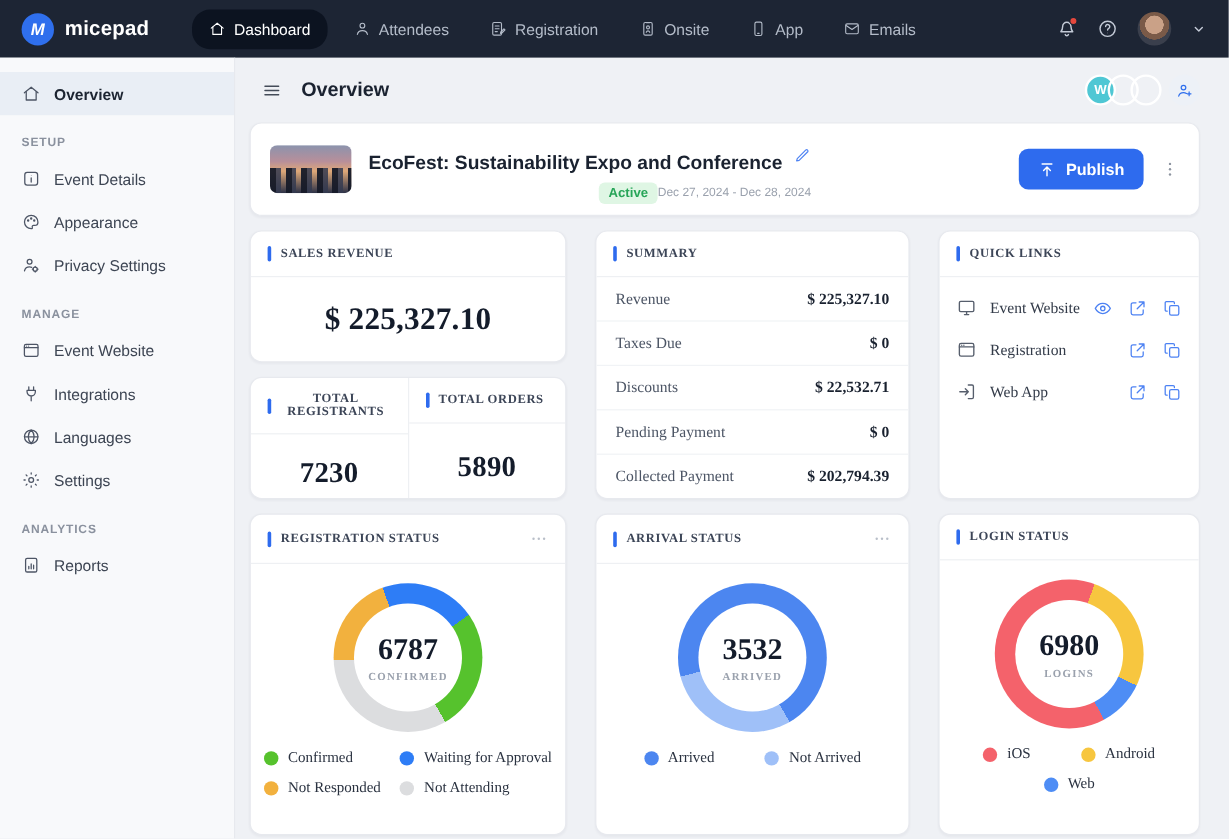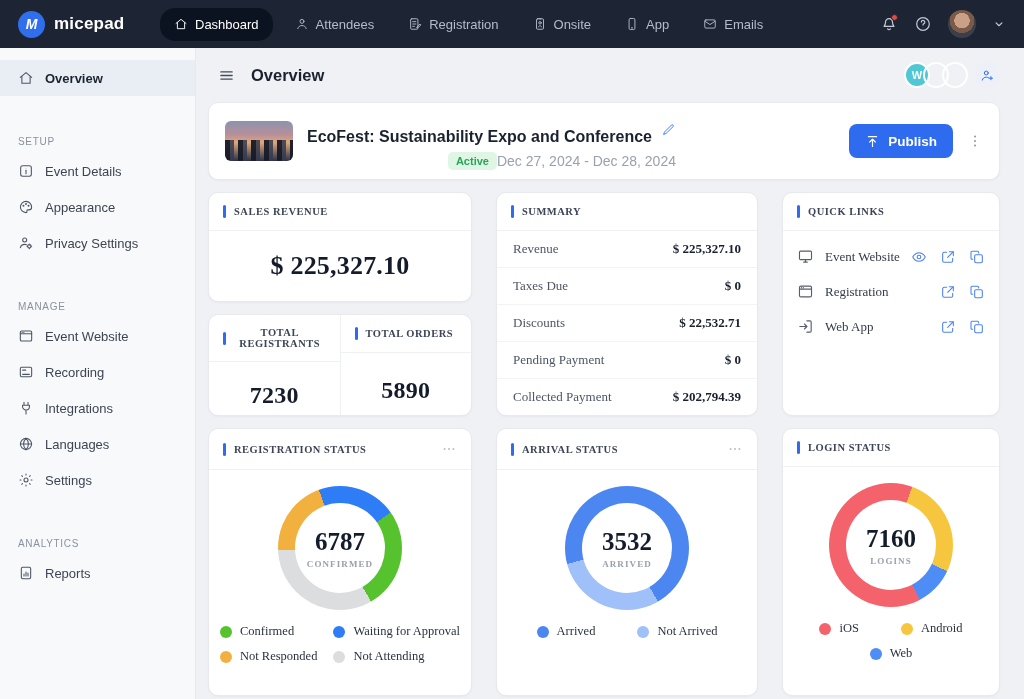--- a/index.html
+++ b/index.html
@@ -32,21 +32,21 @@
      background:radial-gradient(circle at 50% 38%, #caa187 0 34%, #7a5a48 35% 55%, #3a3f4c 56%); }
   .chev { width:14px !important; height:14px !important; }
 
   
   .bodyrow { display:flex; height:651px; overflow:hidden; }
   .sidebar { width:196px; background:#f8f9fb; border-right:1px solid #e7e9ee; padding-top:12px; }
   .side-item { display:flex; align-items:center; gap:11px; padding:10px 18px; font-size:13px;
                color:#3d4553; cursor:pointer; }
   .side-item .ic { width:16px; height:16px; color:#4d5565; }
   .side-item.active { background:#e9eef5; color:#1c2431; font-weight:600; }
-  .side-label { padding:18px 18px 6px; font-size:10px; font-weight:400; color:#8a919e; letter-spacing:.7px;margin-top:22px; }
+  .side-label { padding:18px 18px 6px; font-size:10px; font-weight:700; color:#8a919e; letter-spacing:.7px; }
 
   .main { flex:1; padding:10px 24px 0 12px; overflow:hidden; }
   .main-header { display:flex; align-items:center; height:34px; margin-bottom:10px; }
   .hamburger { width:17px; height:17px; color:#444c59; margin:0 16px 0 10px; cursor:pointer; }
   .page-title { font-size:16.5px; font-weight:700; color:#1a2230; margin:0; }
   .collab { margin-left:auto; display:flex; align-items:center; }
   .av { width:26px; height:26px; border-radius:50%; border:2px solid #fff; margin-left:-7px; cursor:pointer; }
   .av-initial { background:#4fc7d4; color:#fff; font-size:11px; font-weight:700;
                 display:flex; align-items:center; justify-content:center; }
   .add-person { width:26px; height:26px; border-radius:50%; background:#edf1f7; color:#2f6fed;
@@ -68,21 +68,21 @@
   .thumb { width:68px; height:40px; border-radius:6px; flex:0 0 auto;
      background:
        repeating-linear-gradient(90deg, rgba(22,26,40,.95) 0 5px, rgba(52,58,80,.85) 5px 9px, rgba(22,26,40,0) 9px 13px) 0 100%/100% 52% no-repeat,
        linear-gradient(180deg,#8b93ad 0%,#b88f9a 34%,#dfa878 54%,#2b3147 100%); }
   .event-title-row { display:flex; align-items:center; gap:9px; }
   .event-title { font-size:16px; font-weight:700; color:#1a2230;margin-top:15px; }
   .pencil { width:15px; height:15px; color:#4d82f3; cursor:pointer; }
   .event-meta { display:flex; align-items:center; margin-top:6px;justify-content:flex-end; }
   .badge { background:#dff6e4; color:#27a558; font-size:11px; font-weight:700;
            padding:3px 8px; border-radius:5px; }
-  .dates { color:#9aa1ad; font-size:14px; }
+  .dates { color:#9aa1ad; font-size:10px; }
   .event-actions { margin-left:auto; display:flex; align-items:center; gap:14px; }
   .publish-btn { background:#2e6bee; color:#fff; border:none; border-radius:8px; height:34px;
                  padding:0 16px; font-size:13.5px; font-weight:600; display:flex; align-items:center;
                  gap:8px; cursor:pointer; font-family:inherit; }
   .publish-btn .ic { width:15px; height:15px; }
   .dots-v { width:16px; height:16px; color:#8d94a0; cursor:pointer; }
 
   .grid { display:grid; grid-template-columns:264px 262px 1fr; gap:24px; margin-top:12px;font-family:Liberation Serif, serif; }
   .col { display:flex; flex-direction:column; gap:12px; min-width:0; }
 
@@ -261,29 +261,20 @@
       </div>
       <div class="side-label">MANAGE</div>
       <div class="side-item">
         <span class="ic ">
           <svg viewBox="0 0 24 24" fill="none" stroke="currentColor" stroke-width="1.6" stroke-linecap="round" stroke-linejoin="round">
             <rect x="3.5" y="4.5" width="17" height="15" rx="2"></rect>
             <path d="M3.5 8.6h17M6.3 6.6h.01M8.8 6.6h.01"></path>
           </svg>
         </span>
         <span>Event Website</span>
-      </div>
-      <div class="side-item">
-        <span class="ic ">
-          <svg viewBox="0 0 24 24" fill="none" stroke="currentColor" stroke-width="1.6" stroke-linecap="round" stroke-linejoin="round">
-            <rect x="3.5" y="5" width="17" height="14" rx="2"></rect>
-            <path d="M7 15.6h10M7 9.2h4.5"></path>
-          </svg>
-        </span>
-        <span>Recording</span>
       </div>
       <div class="side-item">
         <span class="ic ">
           <svg viewBox="0 0 24 24" fill="none" stroke="currentColor" stroke-width="1.6" stroke-linecap="round" stroke-linejoin="round">
             <path d="M9 3.5V8M15 3.5V8M6.8 8h10.4v1.8a5.2 5.2 0 0 1-10.4 0zM12 15v6"></path>
           </svg>
         </span>
         <span>Integrations</span>
       </div>
       <div class="side-item">
@@ -588,21 +579,21 @@
         </div>
       <div class="card chart-card">
             <div class="card-head">
               <span class="bar"></span>
               <span class="card-title">LOGIN STATUS</span>
             </div>
             <div class="donut-wrap">
               <div class="donut" style="background:conic-gradient(from 20deg, #f7c63f 0.0deg 95.0deg, #4e8df5 95.0deg 132.1deg, #f4626b 132.1deg 360.0deg)"></div>
               <div class="hole"></div>
               <div class="center">
-                <span class="val">7160</span>
+                <span class="val">6980</span>
                 <span class="lbl">LOGINS</span>
               </div>
             </div>
             <div class="legend row">
               <span class="litem">
                 <span class="ldot" style="background:#f4626b"></span>
                 <span>iOS</span>
               </span>
               <span class="litem">
                 <span class="ldot" style="background:#f7c63f"></span>

